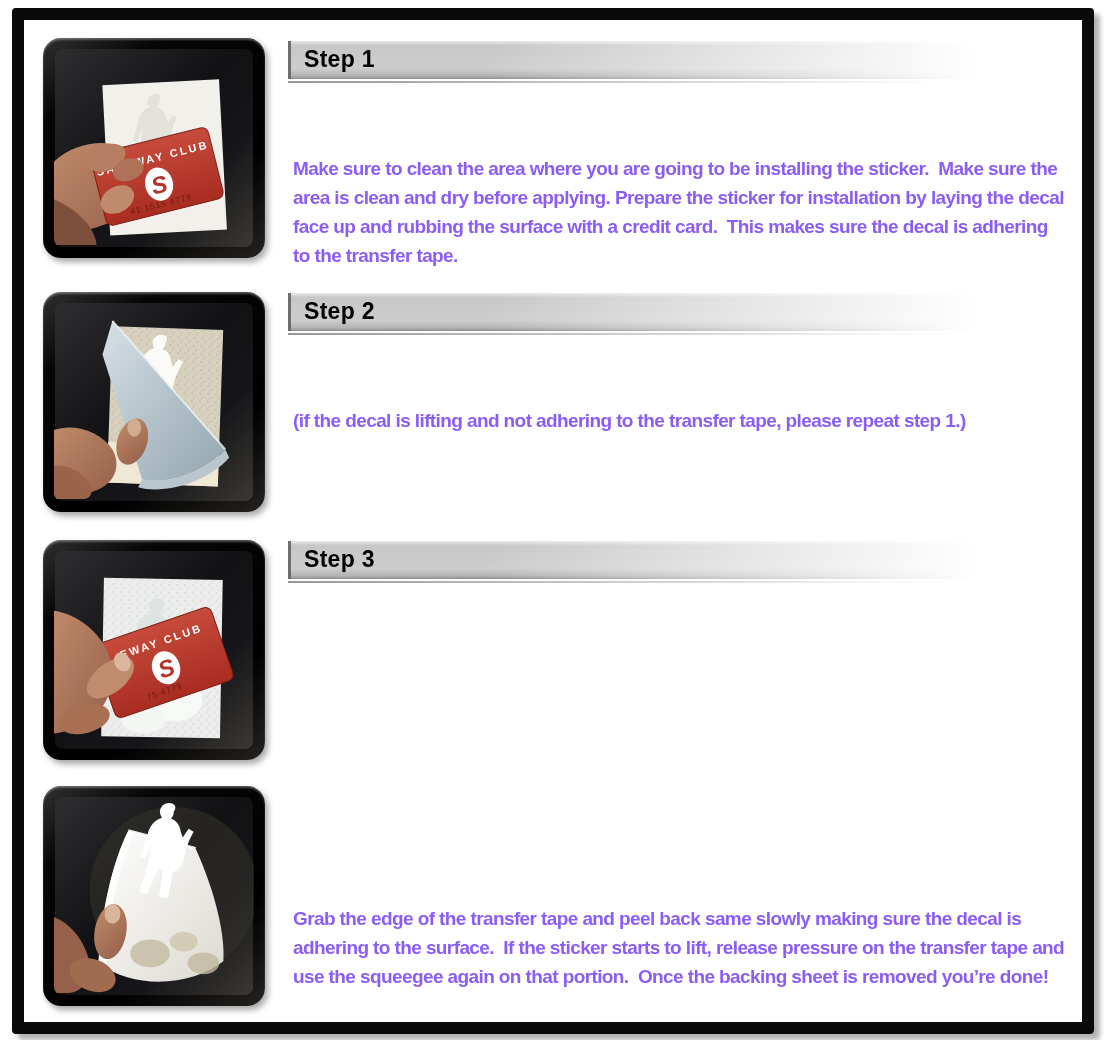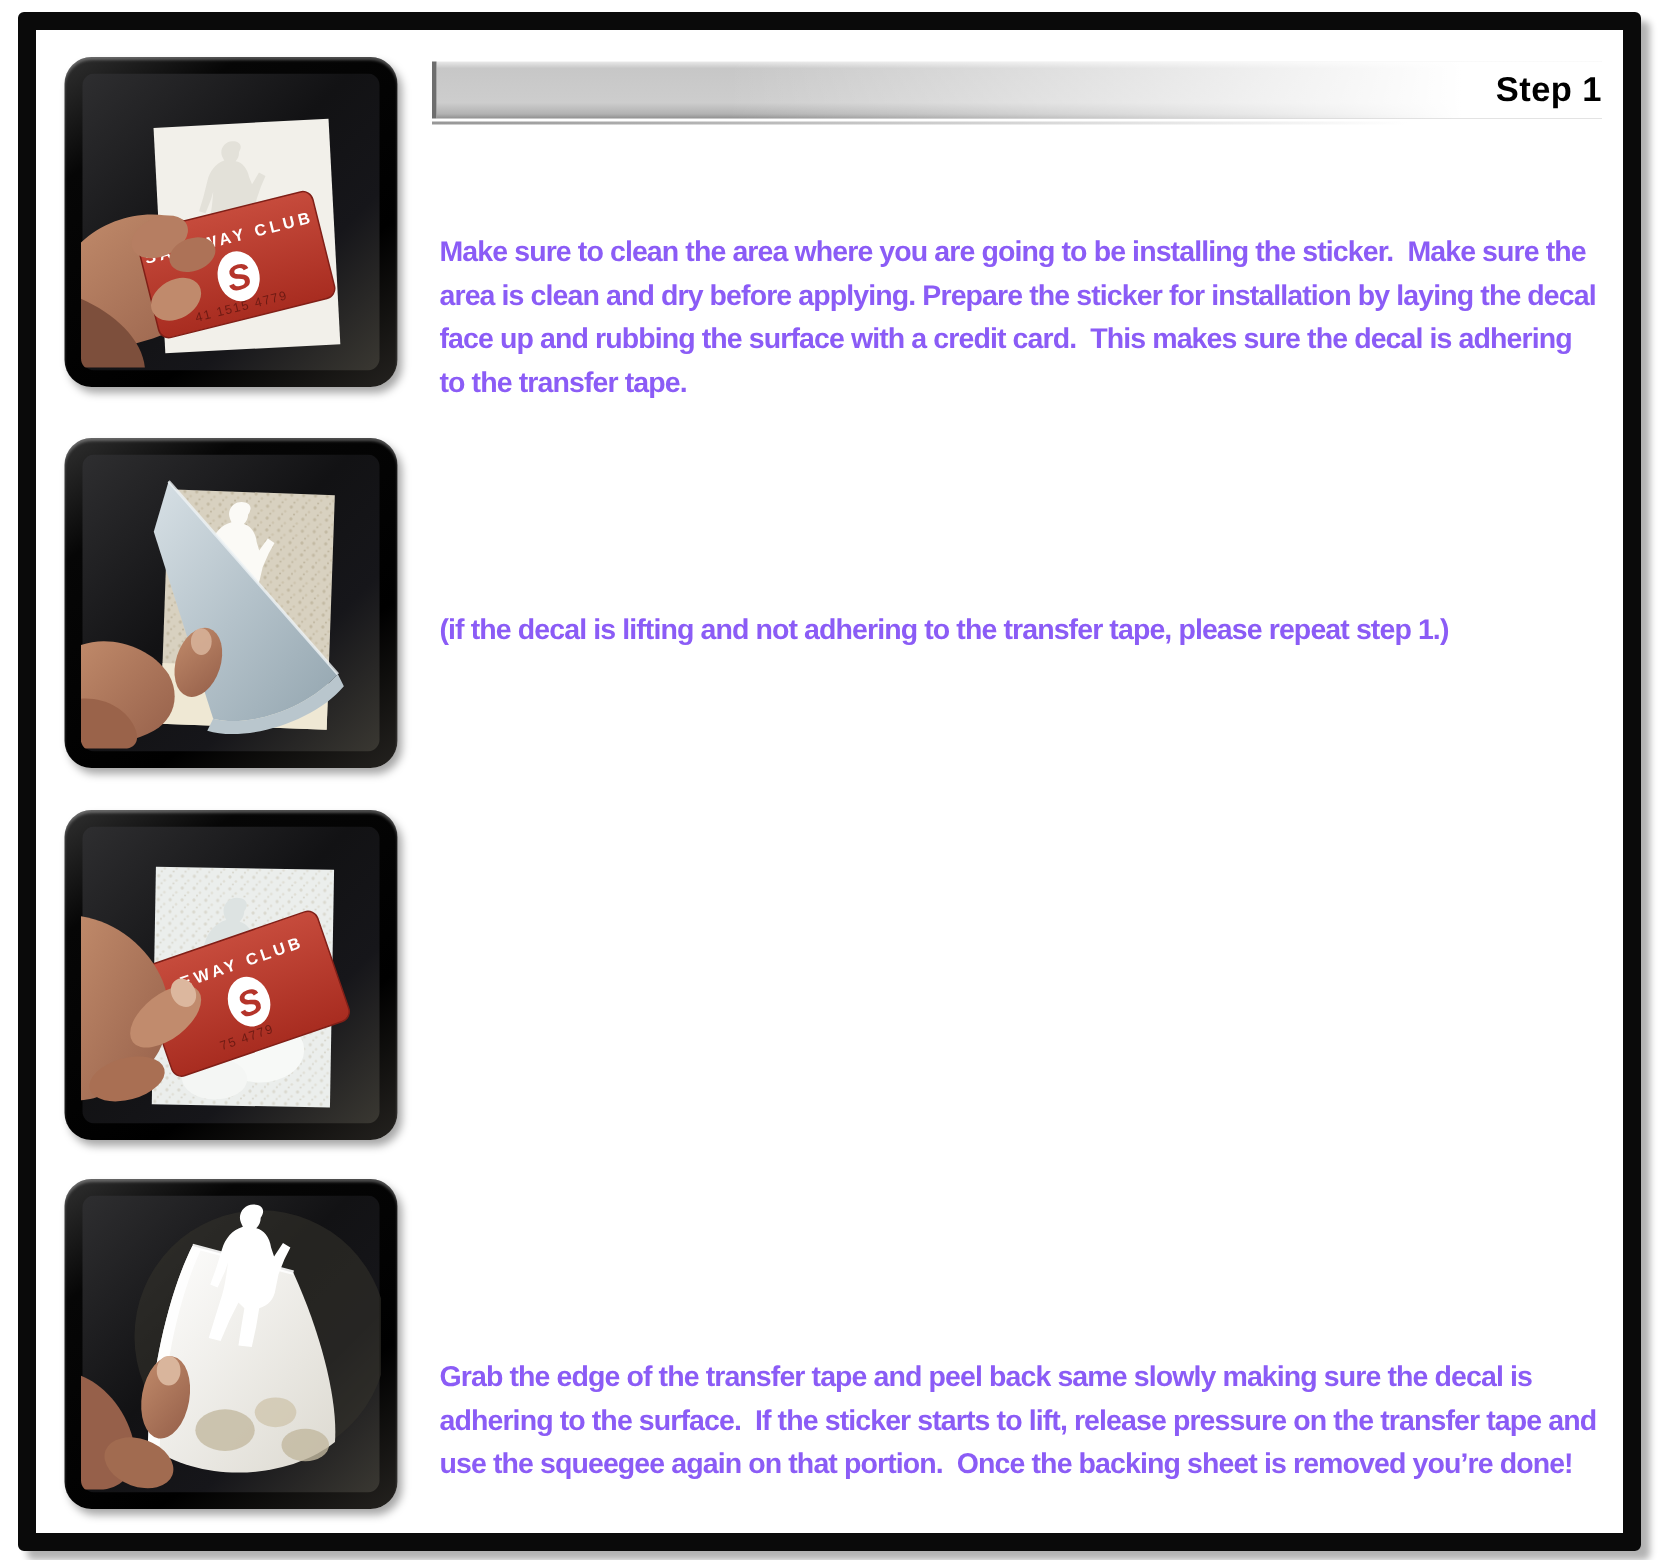--- a/index.html
+++ b/index.html
@@ -13,21 +13,21 @@
   .step{position:absolute;left:0;width:1106px;height:250px;}
   .photo-frame{position:absolute;left:43px;top:0;width:222px;height:220px;
         background:linear-gradient(145deg,#303030 0%,#060606 22%,#000 70%,#24221f 100%);
         border-radius:18px;padding:11px;box-sizing:border-box;
         box-shadow:3px 4px 6px rgba(0,0,0,0.35), inset 0 2px 2px rgba(255,255,255,0.30);}
   .photo-frame svg{display:block;width:100%;height:100%;border-radius:8px;}
   .step-bar{position:absolute;left:288px;width:780px;height:38px;
         border-left:3px solid #6e6e6e;box-sizing:border-box;
         background:
           linear-gradient(to right, rgba(255,255,255,0) 25%, rgba(255,255,255,0.55) 60%, #ffffff 88%),
-          linear-gradient(to bottom,#e9e9e9 0%,#c7c7c7 12%,#cdcdcd 72%,#b2b2b2 92%,#8f8f8f 100%); text-align: right;}
+          linear-gradient(to bottom,#e9e9e9 0%,#c7c7c7 12%,#cdcdcd 72%,#b2b2b2 92%,#8f8f8f 100%);}
   .step-bar::after{content:"";position:absolute;left:-3px;right:40px;bottom:-4px;height:2px;
         background:linear-gradient(to right,#979797,rgba(255,255,255,0) 88%);}
   .step-title{display:block;padding:5px 0 0 13px;font-size:23px;font-weight:bold;
         color:#000;letter-spacing:0.3px;}
   .step-text{position:absolute;left:293px;width:775px;font-size:19px;line-height:29px;
         font-weight:bold;color:#8b5cf6;letter-spacing:-0.6px;white-space:pre-wrap;}
   .step-text p{margin:0;}
   .step-text p + p{margin-top:29px;}
   text{font-family:"Liberation Sans", sans-serif;}
 </style>
@@ -121,20 +121,23 @@
           <path d="M88,178 C112,184 150,172 172,148 L176,156 C156,180 110,194 84,186 Z" fill="#b9c6cd"></path>
         </g>
         <g>
           <path d="M-5,130 C15,120 45,128 58,148 C66,162 62,178 48,186 C30,196 5,198 -5,192 Z" fill="url(#gSkin)"></path>
           <ellipse cx="78" cy="140" rx="15" ry="24" transform="rotate(18 78 140)" fill="url(#gSkin)"></ellipse>
           <ellipse cx="80" cy="126" rx="7" ry="9" fill="#d8b49b" opacity="0.85"></ellipse>
           <path d="M-5,165 C12,162 30,170 36,186 C38,192 36,197 30,198 L-5,198 Z" fill="#9a634a"></path>
         </g>
       </svg>
     </figure>
+    <div class="step-bar" style="top:1px">
+      <span class="step-title">Step 2</span>
+    </div>
     <div class="step-text" style="top:56px">
       <p>(if the decal is lifting and not adhering to the transfer tape, please repeat step 1.)</p>
     </div>
   </section>
 
   <section class="step" style="top:540px">
     <figure class="photo-frame" style="margin:0">
       <svg viewBox="0 0 200 200">
         <rect width="200" height="200" rx="8" fill="url(#gBg)"></rect>
         <g transform="rotate(1 100 110)">
@@ -152,20 +155,23 @@
           <text x="-26" y="32" font-size="8.5" letter-spacing="1" fill="#6d1a13">75 4779</text>
         </g>
         <g>
           <path d="M-5,60 C20,62 44,80 54,104 C62,124 58,148 42,164 C24,180 2,186 -5,184 Z" fill="url(#gSkin)"></path>
           <ellipse cx="56" cy="128" rx="28" ry="15" transform="rotate(-38 56 128)" fill="#c18b6d"></ellipse>
           <ellipse cx="68" cy="112" rx="8" ry="10" transform="rotate(-30 68 112)" fill="#dcb79e"></ellipse>
           <ellipse cx="30" cy="170" rx="26" ry="14" transform="rotate(-15 30 170)" fill="#a96f53"></ellipse>
         </g>
       </svg>
     </figure>
+    <div class="step-bar" style="top:1px">
+      <span class="step-title">Step 3</span>
+    </div>
   </section>
 
   <section class="step" style="top:786px">
     <figure class="photo-frame" style="margin:0">
       <svg viewBox="0 0 200 200">
         <rect width="200" height="200" rx="8" fill="url(#gBg)"></rect>
         <ellipse cx="120" cy="95" rx="85" ry="85" fill="#35332c" opacity="0.55"></ellipse>
         <g>
           <path d="M44,168 C46,118 58,66 74,34 L142,52 C162,96 172,140 170,166 C140,190 82,196 44,168 Z" fill="url(#gSheet)"></path>
           <path d="M44,168 C46,118 58,66 74,34 L80,36 C64,70 54,120 52,170 Z" fill="#ffffff" opacity="0.85"></path>

